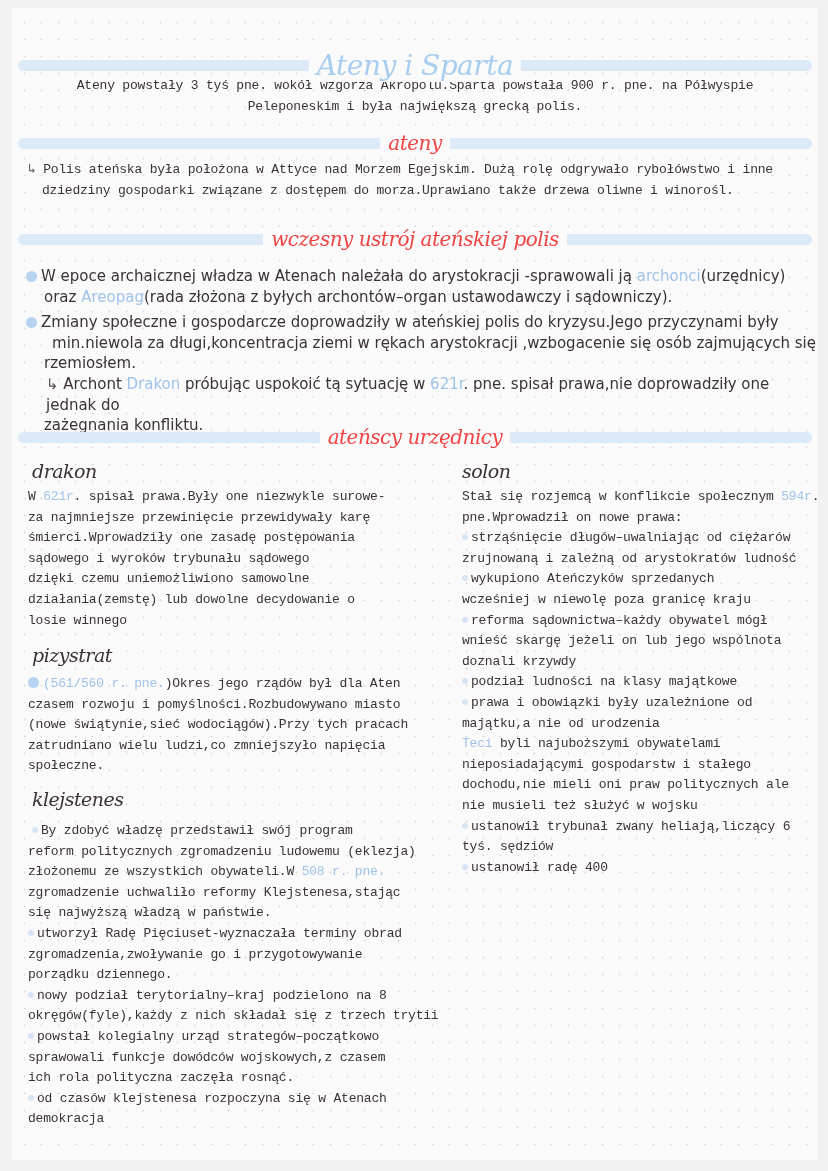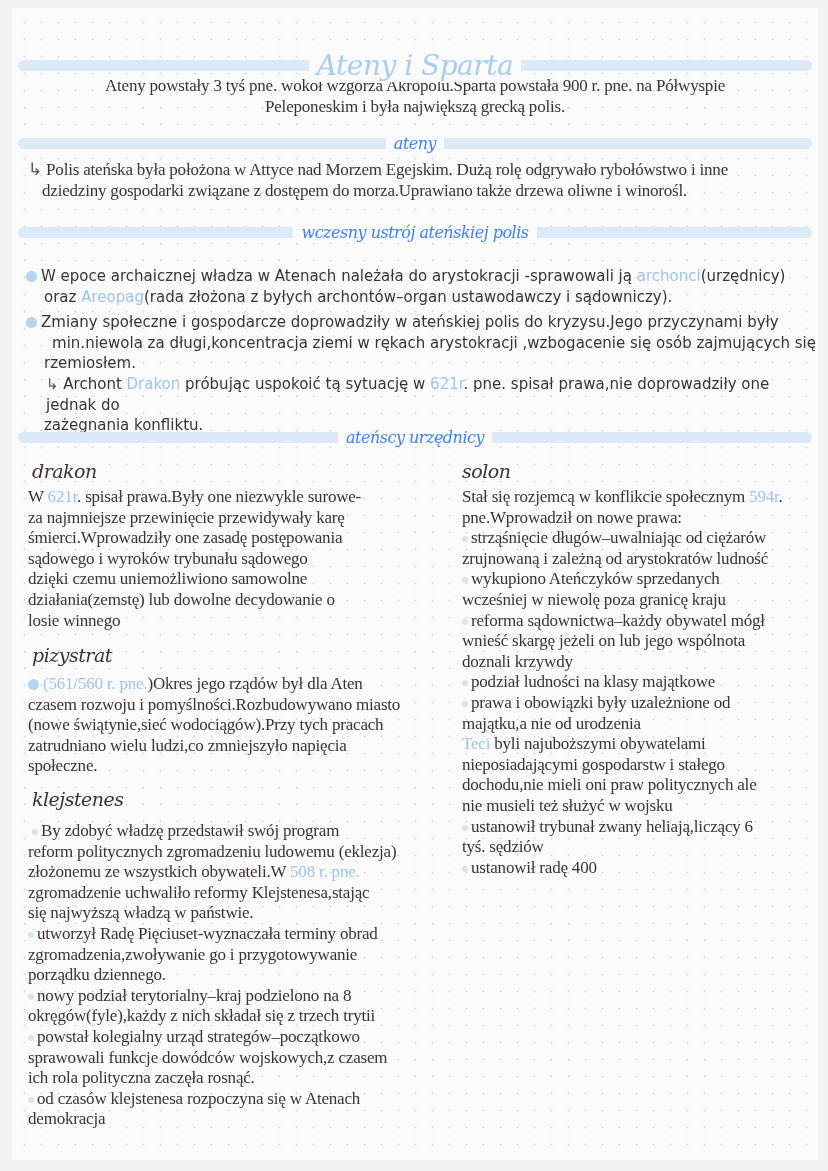--- a/index.html
+++ b/index.html
@@ -25,24 +25,24 @@
     height:11px; margin-top:-5px; border-radius:6px;
     background:#dce9f6;
   }
   .banner .btitle {
     position:relative; z-index:1; padding:0 8px;
     background:#fbfafa;
     font-family:"DejaVu Serif", serif; font-style:italic;
     letter-spacing:-0.5px;
   }
   .banner.main .btitle { color:#a9cdee; font-size:28px; }
-  .banner.sub .btitle { color:#3b82f6; font-size:16px; }
+  .banner.sub .btitle { color:#ef4444; font-size:20px; }
   .txt {
-    position:absolute; font-size:17px; line-height:20.6px; color:#3a3236;
-    font-family:Liberation Serif, serif; letter-spacing:-0.2px;
+    position:absolute; font-size:13px; line-height:20.6px; color:#3a3236;
+    font-family:Liberation Mono, monospace; letter-spacing:-0.2px;
   }
   .center { text-align:center; }
   .hl { color:#9fc3ea; }
   .dot {
     display:inline-block; width:11px; height:11px; border-radius:50%;
     background:#b6d3f0; margin-right:4px; vertical-align:-1px;
   }
   .sdot {
     display:inline-block; width:6px; height:6px; border-radius:50%;
     background:#d6e5f3; margin-right:3px; vertical-align:1px;
@@ -72,21 +72,21 @@
 
   <div class="banner sub" style="top:112px;">
     <span class="btitle">ateny</span>
   </div>
   <div class="txt" style="left:16px; width:780px; top:152px;">
     <span class="arrow">↳</span>
     <span>Polis ateńska była położona w Attyce nad Morzem Egejskim. Dużą rolę odgrywało rybołówstwo i inne</span><br>
     <span style="padding-left:14px;">dziedziny gospodarki związane z dostępem do morza.Uprawiano także drzewa oliwne i winorośl.</span>
   </div>
 
-  <div class="banner sub" style="top:201px;">
+  <div class="banner sub" style="top:208px;">
     <span class="btitle">wczesny ustrój ateńskiej polis</span>
   </div>
 
   <div class="bullet-block" style="top:258px; width:790px;">
     <span class="bullet-line">
       <span class="dot"></span><span>W epoce archaicznej władza w Atenach należała do arystokracji -sprawowali ją </span><span class="hl">archonci</span><span>(urzędnicy)</span>
     </span>
     <span class="indent" style="padding-left:18px;">
       <span>oraz </span><span class="hl">Areopag</span><span>(rada złożona z byłych archontów–organ ustawodawczy i sądowniczy).</span>
     </span>

